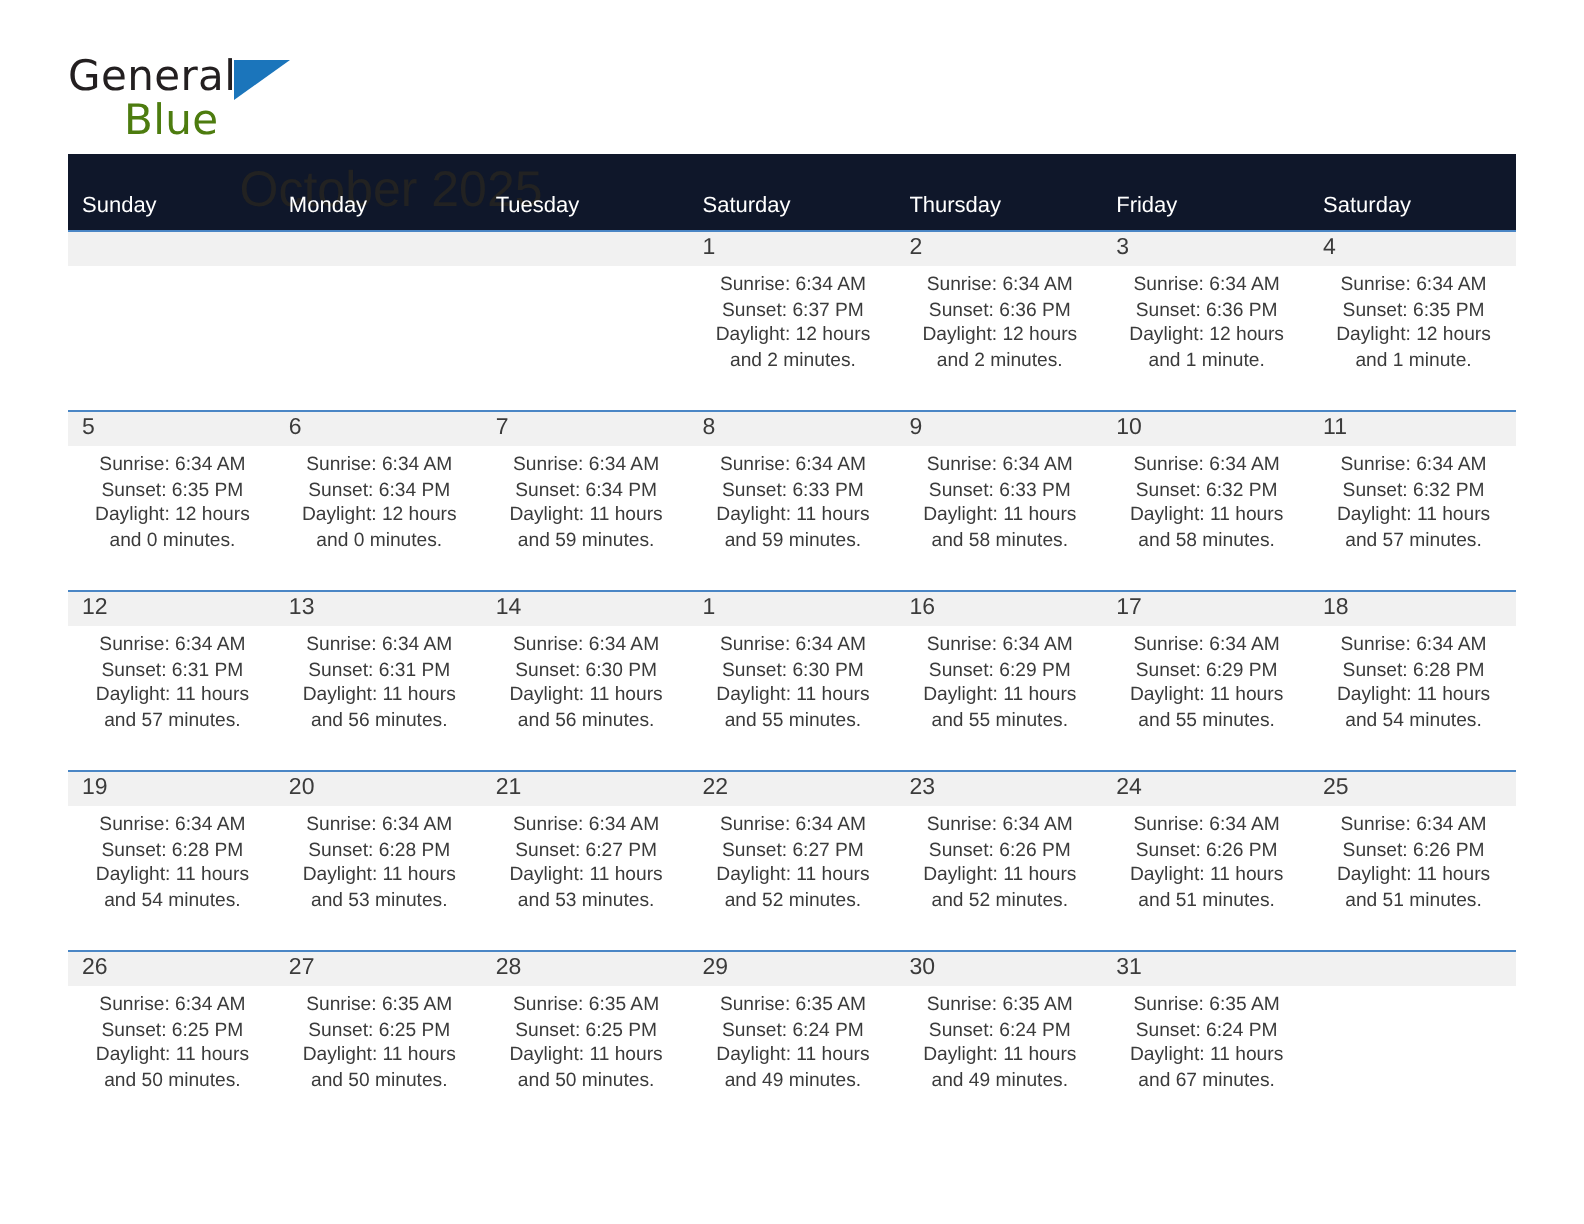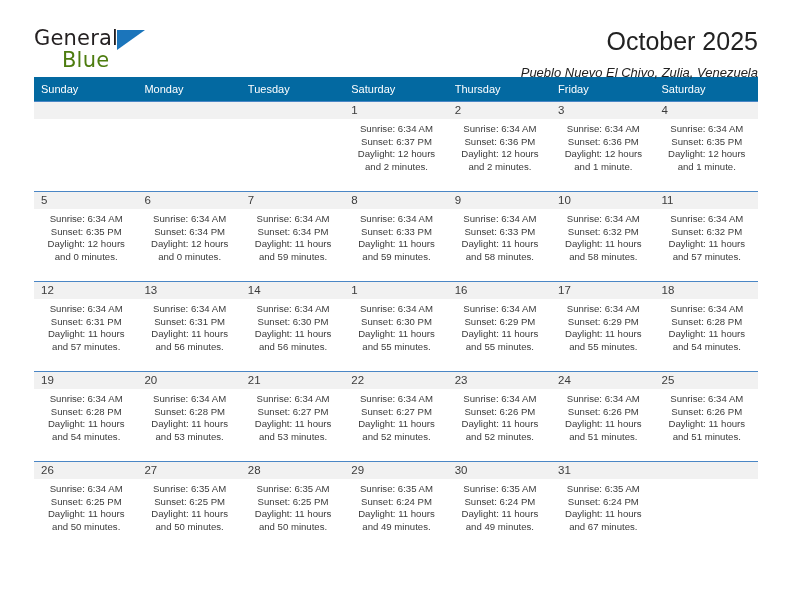--- a/index.html
+++ b/index.html
@@ -23,20 +23,21 @@
   }
 
   
   .header {
     display: flex;
     align-items: flex-start;
     justify-content: space-between;
     padding-top: 26px;
     height: 72px;
     box-sizing: border-box;
+    flex-direction: column;
   }
   .brand {
     position: relative;
     width: 130px;
     height: 54px;
     flex: none;
   }
   .brand-general {
     position: absolute;
     left: 0;
@@ -88,26 +89,26 @@
   }
 
   
   .calendar {
     width: 724px;
     margin-top: 5px;
     border-collapse: collapse;
     table-layout: fixed;
   }
   .calendar th {
-    background: #0369a1;
+    background: #0f172a;
     color: #ffffff;
     font-size: 11px;
     font-weight: normal;
     text-align: left;
-    padding: 6px 0 6px 7px;
+    padding: 20px 0 6px 7px;
     height: 20px;
     box-sizing: border-box;
   }
   .calendar td {
     width: 103.4px;
     height: 89px;
     vertical-align: top;
     padding: 0;
     border-top: 1px solid #4a86c5;
     background: #ffffff;

